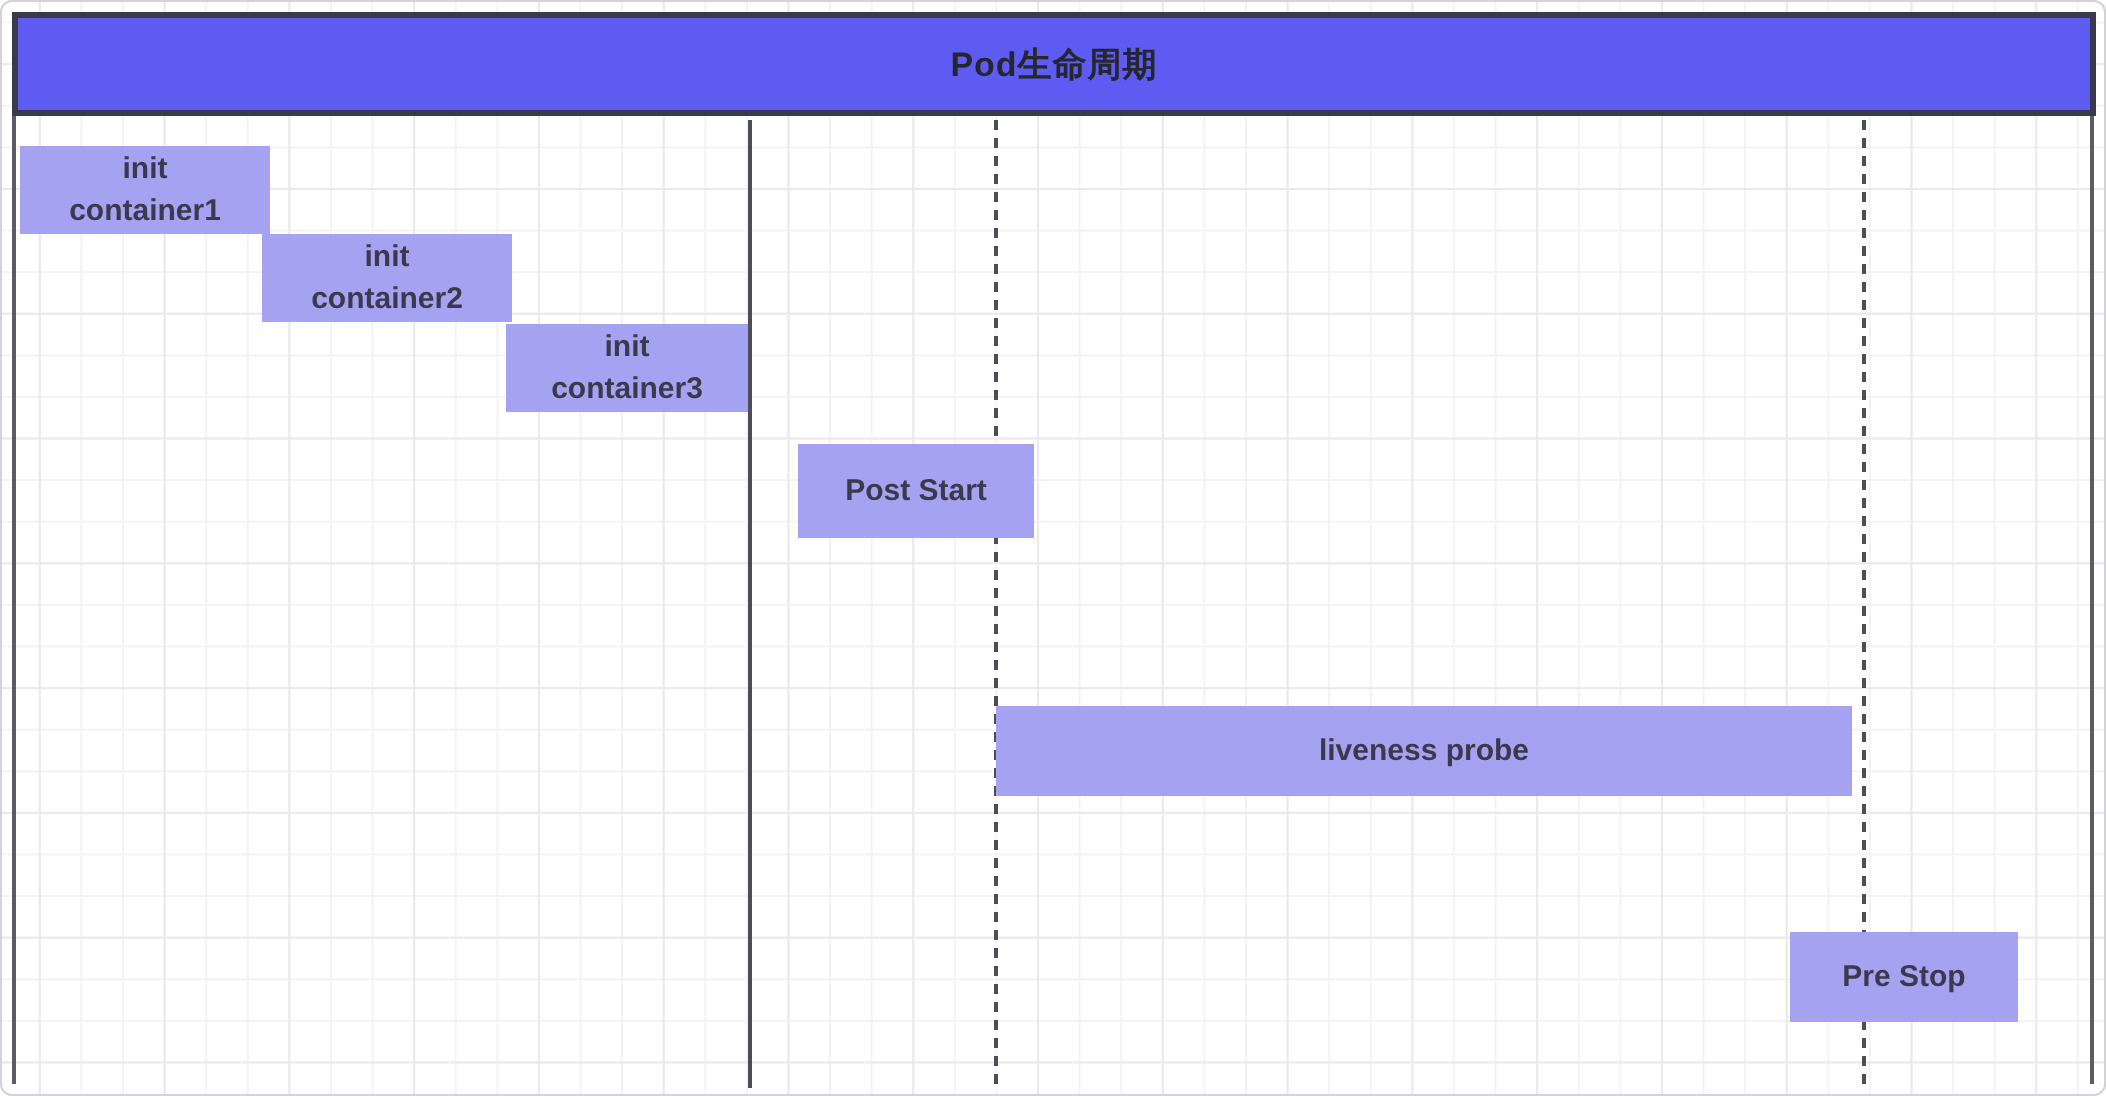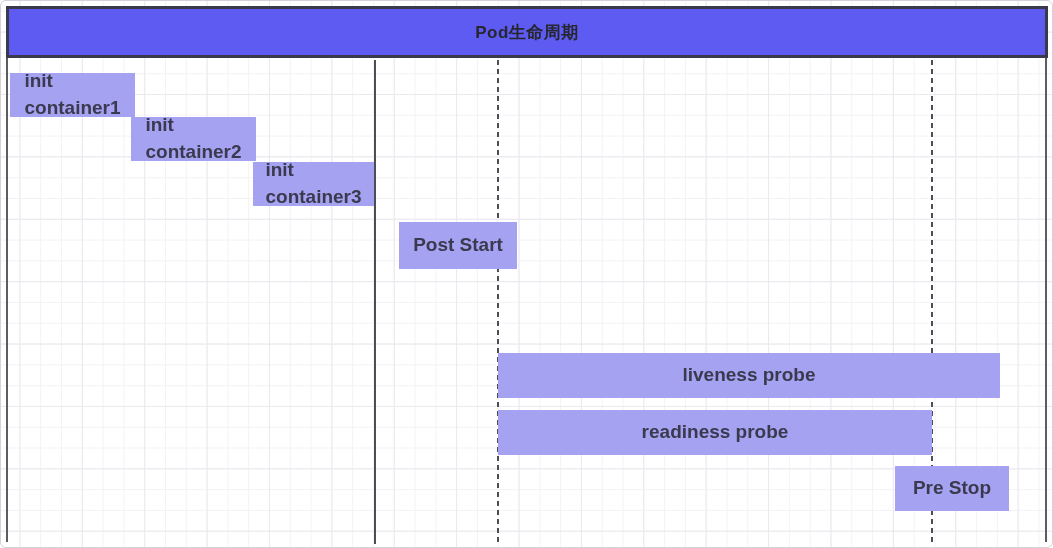--- a/index.html
+++ b/index.html
@@ -69,22 +69,22 @@
     );
   }
   .bar {
     position: absolute;
     background: var(--bar-fill, #a6a2f2);
     display: flex;
     align-items: center;
     justify-content: center;
   }
   .bar-label {
-    text-align: left;
-    font-size: 19px;
+    text-align: center;
+    font-size: 15px;
     font-weight: bold;
     color: var(--bar-text, #3a3a4e);
     line-height: 1.4;
   }
   .bar-label span { display: block; }
 </style>
 </head>
 <body>
 
 <div class="frame">
@@ -123,31 +123,26 @@
     </div>
   </div>
 
   <div class="bar" style="left:398px; top:221px; width:118px; height:47px;">
     <div class="bar-label">
       <span>Post Start</span>
     </div>
   </div>
 
 
-  <div class="bar" style="left:497px; top:352px; width:502px; height:45px;">
+  <div class="bar" style="left:497px; top:352px; width:428px; height:45px;">
     <div class="bar-label">
       <span>liveness probe</span>
     </div>
   </div>
 
-  <div class="bar" style="left:497px; top:409px; width:434px; height:45px;">
-    <div class="bar-label">
-      <span>readiness probe</span>
-    </div>
-  </div>
 
   <div class="bar" style="left:894px; top:465px; width:114px; height:45px;">
     <div class="bar-label">
       <span>Pre Stop</span>
     </div>
   </div>
 
 </div>
 
 </body></html>

